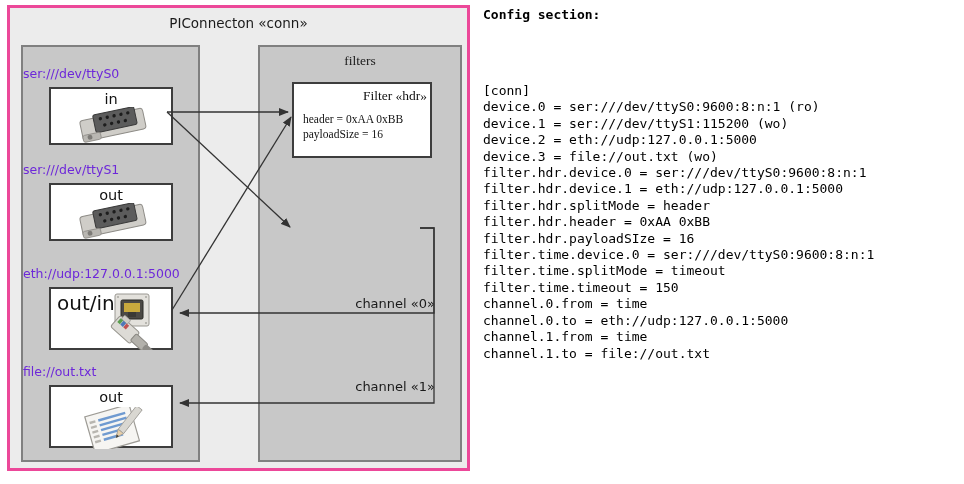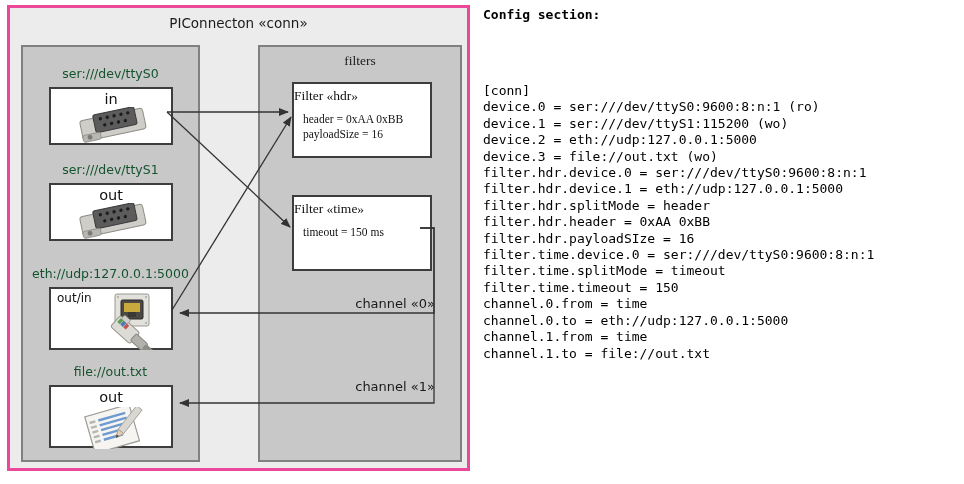--- a/index.html
+++ b/index.html
@@ -57,23 +57,23 @@
     position: absolute;
     left: 0; top: 6px;
     width: 100%;
     text-align: center;
     font-size: 13.5px;
     color: #1a1a1a;
   }
 
   .device-label {
     position: absolute;
-    text-align: center;
+    text-align: left;
     font-size: 12.5px;
-    color: #14532d;
+    color: #6d28d9;
     white-space: nowrap;
   }
 
   .device-box {
     position: absolute;
     background: #ffffff;
     border: 2px solid #3d3d3d;
     box-sizing: border-box;
   }
   .device-dir {
@@ -81,39 +81,41 @@
     left: 0; top: 2px;
     width: 100%;
     text-align: center;
     font-size: 14.5px;
     color: #111111;
   }
   .device-dir.left-dir {
     text-align: left;
     left: 6px;
     width: auto;
-    font-size: 12px;
+    font-size: 20px;
   }
   .device-icon {
     position: absolute;
   }
 
   
   .filter-card {
     position: absolute;
     background: #ffffff;
     border: 2px solid #3d3d3d;
     box-sizing: border-box;
   }
   .filter-card-title {
     position: absolute;
     left: 0; top: 4px;
     width: 100%;
+    text-align: center;
     font-size: 13.5px;
     color: #111111;
+    padding-left: 33px;
   }
   .filter-card-props {
     position: absolute;
     left: 9px; top: 28px;
     font-size: 11.5px;
     line-height: 15px;
     color: #111111;
   }
 
   .channel-label {
@@ -280,26 +282,20 @@
       <div class="panel-title">filters</div>
 
       <div class="filter-card" style="left:32px; top:35px; width:140px; height:76px;">
         <div class="filter-card-title">Filter «hdr»</div>
         <div class="filter-card-props">
           <div>header = 0xAA 0xBB</div>
           <div>payloadSize = 16</div>
         </div>
       </div>
 
-      <div class="filter-card" style="left:32px; top:148px; width:140px; height:76px;">
-        <div class="filter-card-title">Filter «time»</div>
-        <div class="filter-card-props">
-          <div>timeout = 150 ms</div>
-        </div>
-      </div>
     </div>
 
     <div class="channel-label" style="left:180px; top:288px; width:245px;">channel «0»</div>
     <div class="channel-label" style="left:180px; top:371px; width:245px;">channel «1»</div>
   </div>
 
   <svg id="diagram-svg">
     <defs>
       <marker id="ah" markerWidth="10" markerHeight="8" refX="9" refY="4" orient="auto" markerUnits="userSpaceOnUse">
         <path d="M0,0 L10,4 L0,8 z" fill="#333333"></path>

